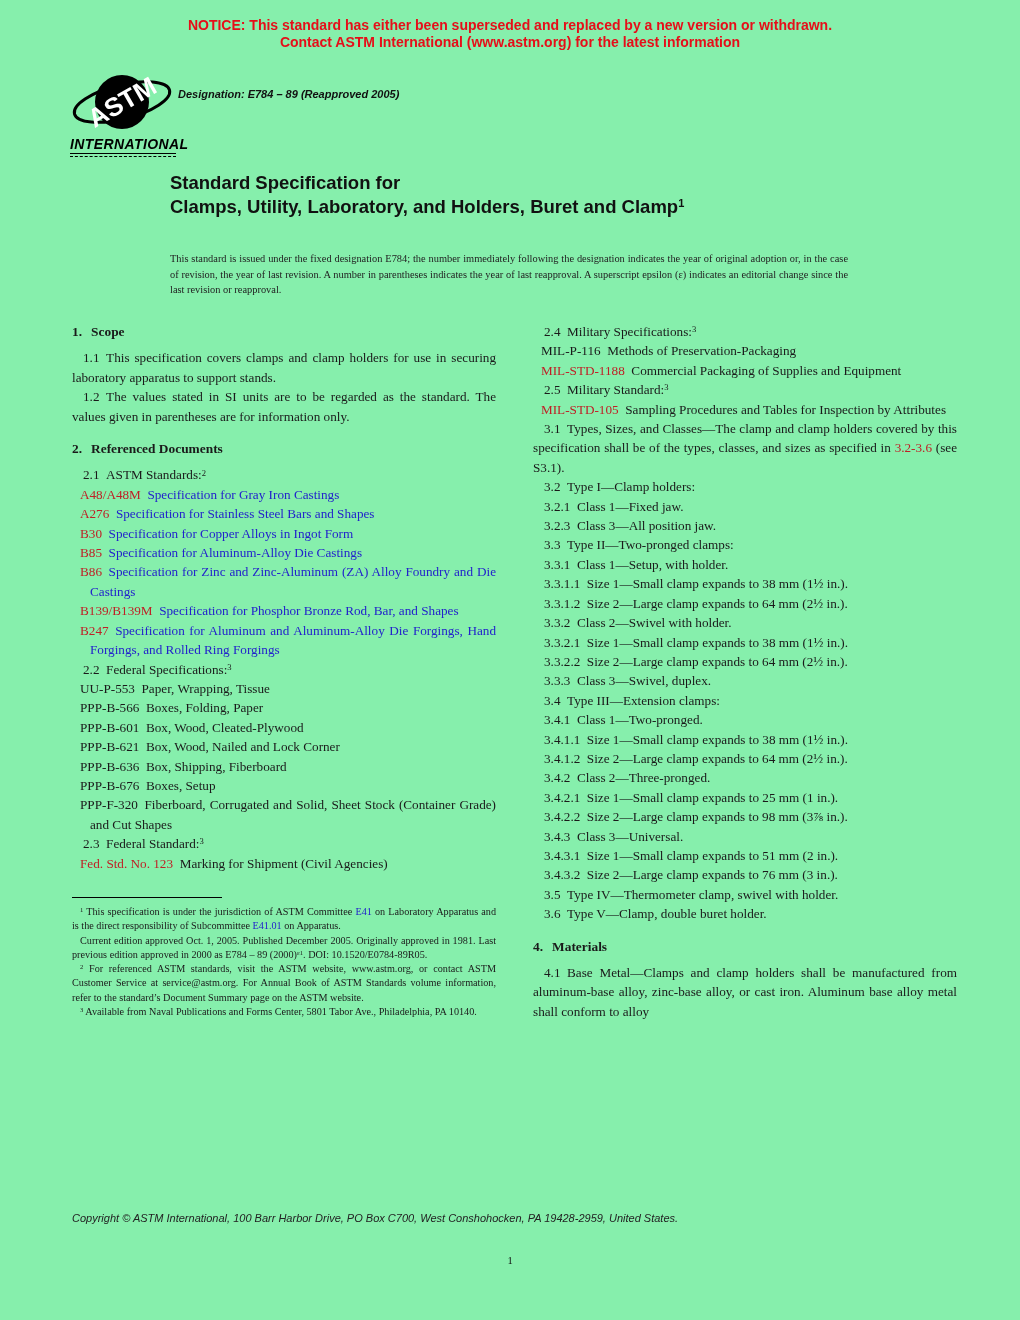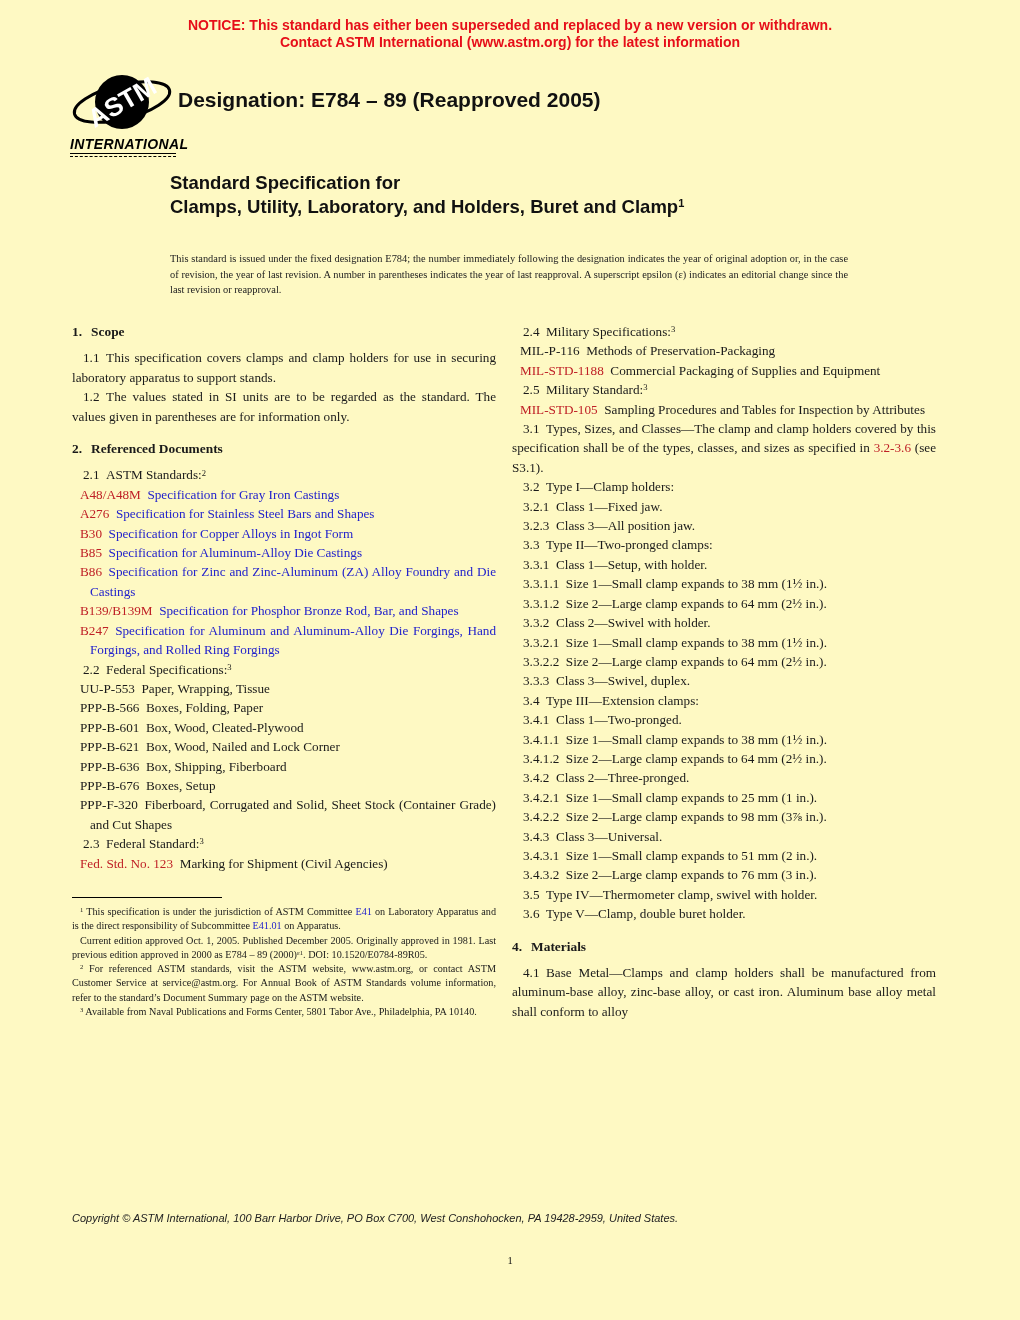--- a/index.html
+++ b/index.html
@@ -3,52 +3,52 @@
 <meta charset="utf-8">
 <style>
   :root{
     --link-red:#bf2026;
     --link-blue:#2222cc;
     --notice-red:#e60e19;
     --ink:#1a1a1a;
   }
   html,body{margin:0;padding:0;background:#ffffff;}
   .page{
-    position:relative;width:1020px;height:1320px;background:#fef9c3;
+    position:relative;width:1020px;height:1320px;background:#86efac;
     font-family:"Liberation Serif",serif;color:var(--ink);overflow:hidden;
   }
   
   .notice{
     position:absolute;top:17px;left:0;width:100%;text-align:center;
     font-family:"Liberation Sans",sans-serif;font-weight:bold;
     font-size:14px;line-height:17px;color:var(--notice-red);
   }
   
   .logo{position:absolute;left:70px;top:72px;width:106px;height:86px;}
   
   .designation{
     position:absolute;left:178px;top:88px;
-    font-family:"Liberation Sans",sans-serif;font-weight:bold;font-size:21px;color:#111;
+    font-family:"Liberation Sans",sans-serif;font-weight:bold;font-size:11px;color:#111;font-style:italic;
   }
   
   .title-block{
     position:absolute;left:170px;top:171px;
     font-family:"Liberation Sans",sans-serif;font-weight:bold;
     font-size:18.5px;line-height:23.5px;color:#111;
   }
   .title-block sup{font-size:11px;line-height:0;position:relative;top:-0.5em;}
   
   .intro{
     position:absolute;left:170px;top:241px;width:678px;
     font-size:10.4px;line-height:15.4px;text-align:justify;color:#222;
   }
   
   .columns{
     position:absolute;left:72px;top:322px;width:872px;
-    display:flex;gap:16px;align-items:flex-start;
+    display:flex;gap:37px;align-items:flex-start;
     font-size:13.2px;line-height:19.4px;
   }
   .col{flex:0 0 424px;width:424px;}
   .col > :first-child{margin-top:0;}
   .blk{text-align:justify;}
   .blk-h{font-weight:bold;font-size:13.4px;margin:13px 0 7px;text-align:left;}
   .blk-h .seg-hnum{margin-right:9px;}
   .blk-p{text-indent:11px;}
   .blk-ref{padding-left:18px;text-indent:-10px;}
   .blk-fnrule{margin-top:24px;margin-bottom:7px;width:150px;border-top:1px solid #000;height:0;}

